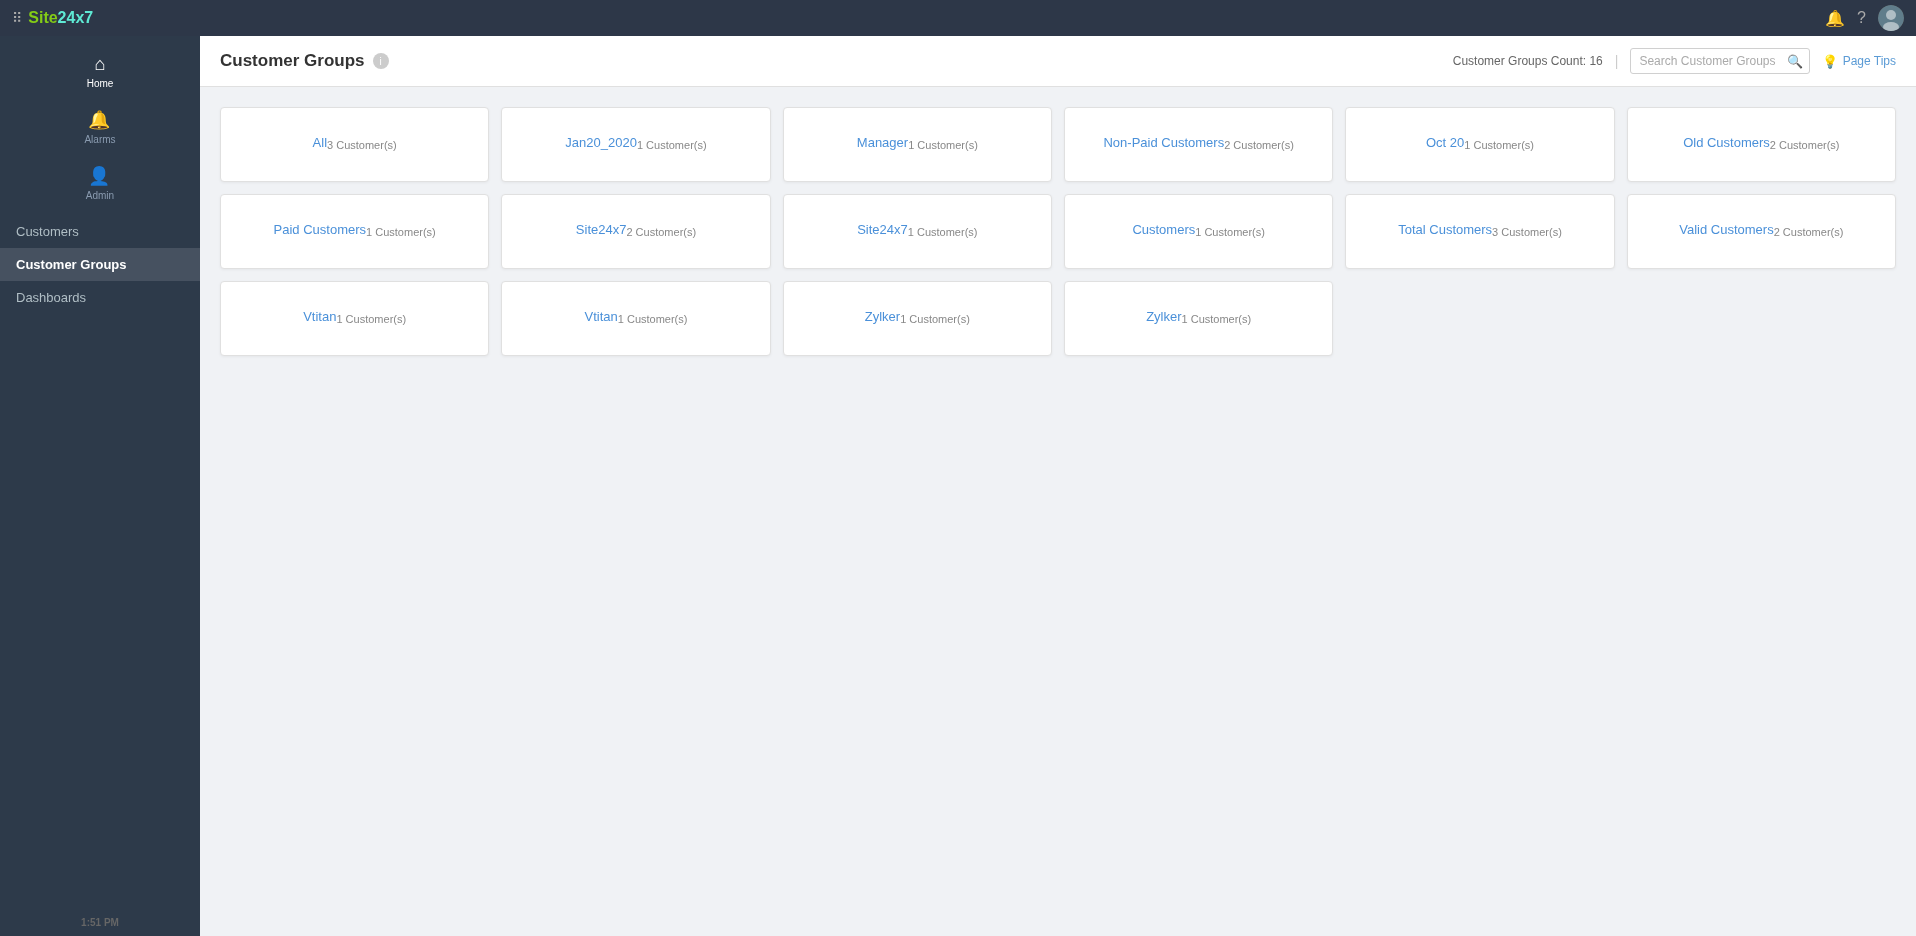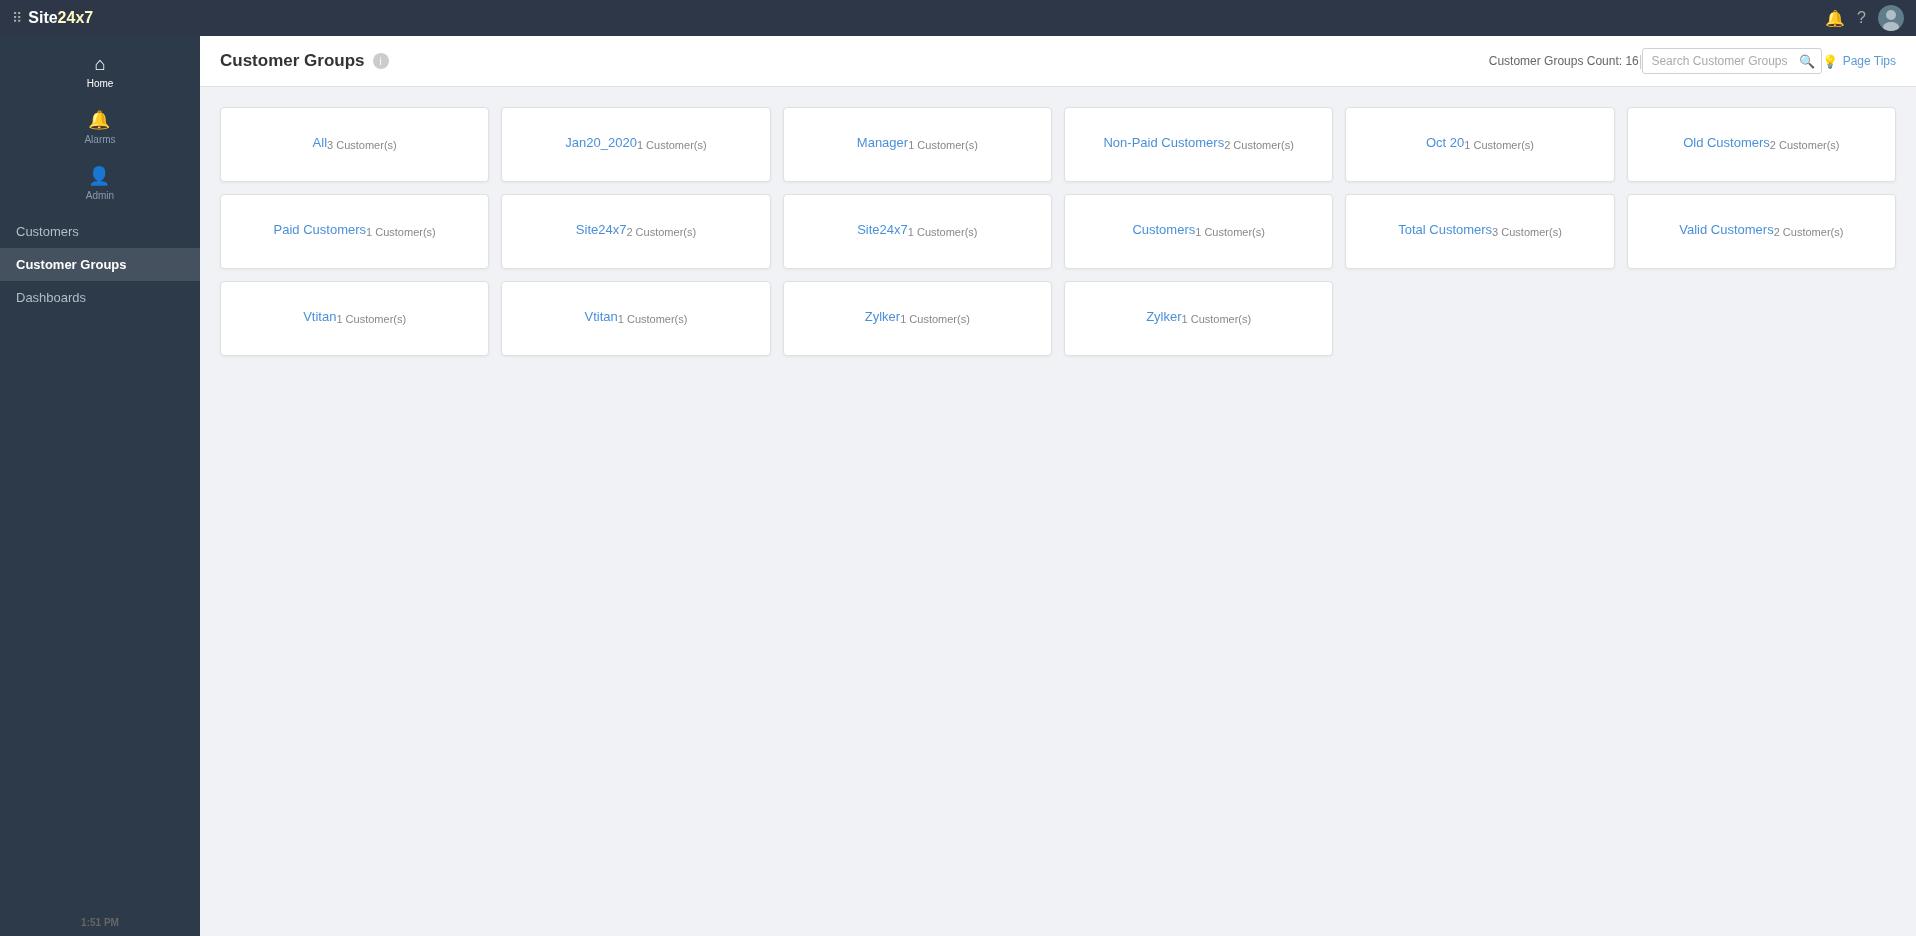--- a/index.html
+++ b/index.html
@@ -22,22 +22,22 @@
     }
     .top-bar-logo .grid-icon {
       color: #aaa;
       font-size: 14px;
     }
     .top-bar-logo .logo-text {
       font-size: 16px;
       font-weight: bold;
       color: white;
     }
-    .logo-site { color: #ffffff; margin-top: 19px; }
-    .logo-247 { color: #fef9c3; }
+    .logo-site { color: #84cc16; margin-top: 19px; }
+    .logo-247 { color: #5eead4; }
     .top-bar-right {
       display: flex;
       align-items: center;
       gap: 12px;
     }
     .top-bar-icon {
       color: #aaa;
       font-size: 16px;
       cursor: pointer;
     }
@@ -152,20 +152,21 @@
       display: flex;
       align-items: center;
       justify-content: center;
       font-size: 10px;
       color: white;
       cursor: pointer;
     }
     .content-header-right {
       display: flex;
       align-items: center;
+      gap: 12px;
     }
     .count-label {
       font-size: 12px;
       color: #666;
     }
     .search-input-wrap {
       position: relative;
     }
     .search-input-wrap input {
       border: 1px solid #d0d0d0;

